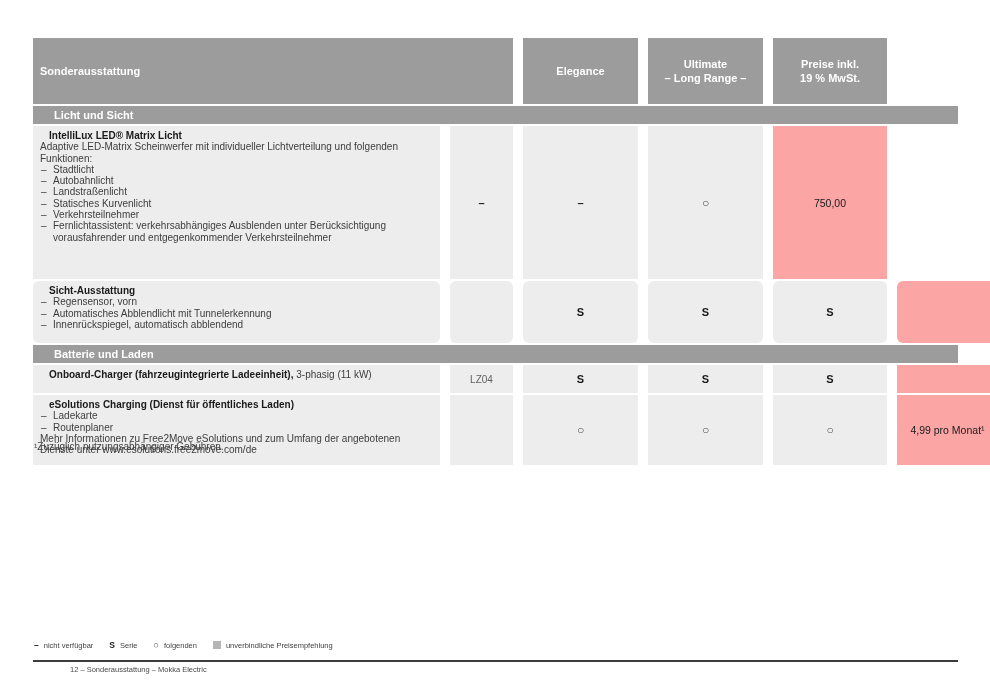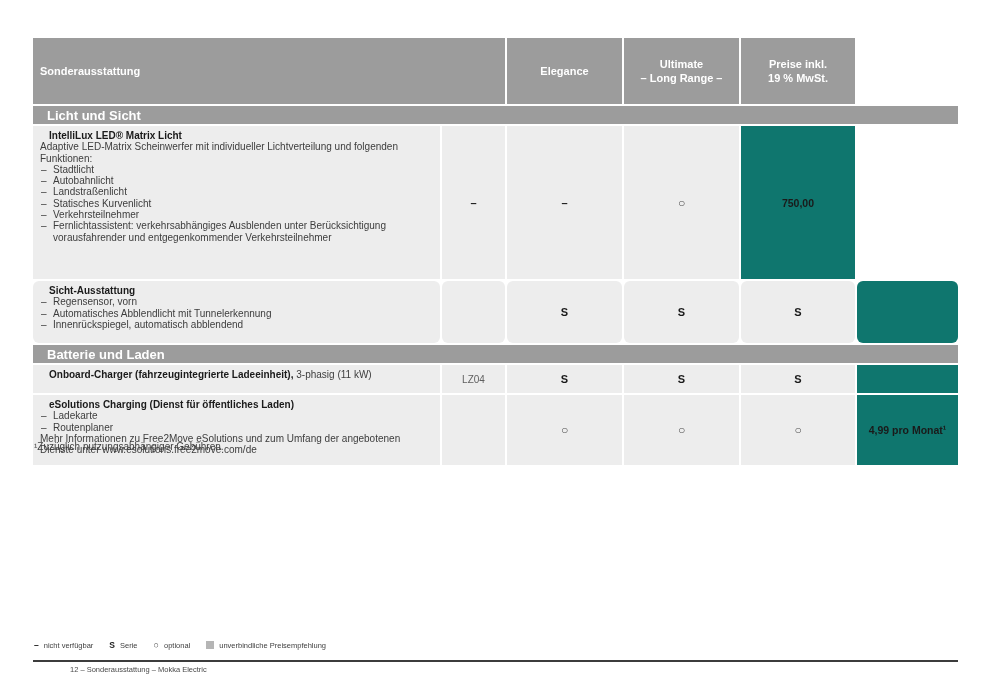--- a/index.html
+++ b/index.html
@@ -1,36 +1,36 @@
 <!DOCTYPE html>
 <html><head>
 <meta charset="utf-8">
 <style>
   html,body{margin:0;padding:0;background:#fff;}
   .page{
     position:relative;width:990px;height:700px;background:#ffffff;overflow:hidden;
     font-family:"Liberation Sans","DejaVu Sans",sans-serif;color:#3d3d3d;
   }
   .tbl{position:absolute;left:33px;top:38px;width:925px;}
-  .band{display:grid;grid-template-columns:407px 63px 115px 115px 114px 101px;gap:2px;margin-bottom:2px;}
+  .band{display:grid;grid-template-columns:407px 63px 115px 115px 114px 101px;gap:10px;margin-bottom:2px;}
   .hdr-cell{background:#9c9c9c;color:#fff;font-weight:bold;font-size:11px;line-height:14px;}
   .hdr-label{grid-column:1/3;display:flex;align-items:center;padding-left:7px;height:66px;}
   .hdr-col{display:flex;flex-direction:column;align-items:center;justify-content:center;text-align:center;height:66px;}
-  .secbar{background:#9c9c9c;color:#fff;font-weight:bold;font-size:13px;height:18px;
-    display:flex;align-items:center;padding-left:14px;margin-bottom:2px;}
+  .secbar{background:#9c9c9c;color:#fff;font-weight:bold;font-size:11px;height:18px;
+    display:flex;align-items:center;padding-left:21px;margin-bottom:2px;}
   .cell{background:#ededed;}
   .label-cell{padding:4px 28px 4px 7px;font-size:10px;line-height:11.3px;color:#3d3d3d;}
   .b{font-weight:bold;color:#1a1a1a;margin-left:9px;}
   .li{position:relative;padding-left:13px;}
   .li::before{content:"–";position:absolute;left:1px;top:0;color:#3d3d3d;}
   .code-cell{display:flex;align-items:center;justify-content:center;font-size:10px;color:#5f5f5f;}
   .val{display:flex;align-items:center;justify-content:center;font-weight:bold;font-size:11px;color:#1a1a1a;}
   .val.circ{font-weight:normal;font-size:12px;color:#4d4d4d;}
-  .price{background:#0f766e;display:flex;align-items:center;justify-content:center;
-    font-weight:bold;font-size:10.5px;color:#1a1a1a;text-align:center;}
+  .price{background:#fca5a5;display:flex;align-items:center;justify-content:center;
+    font-weight:normal;font-size:10.5px;color:#1a1a1a;text-align:center;}
   .r1>div{min-height:145px;}
   .r2>div{min-height:54px;border-radius:6px;}
   .r3>div{min-height:20px;}
   .r4>div{min-height:62px;}
   .footnote{position:absolute;left:34px;top:441px;font-size:10px;color:#3f3f3f;text-align:right;}
   .legend{position:absolute;left:34px;top:640px;display:flex;align-items:center;gap:16px;
     font-size:7.5px;color:#3f3f3f;}
   .legend-item{display:flex;align-items:center;gap:5px;}
   .lsym{font-weight:bold;font-size:8.5px;color:#222;}
   .lsym.circ{font-weight:normal;font-size:9px;color:#4d4d4d;}
@@ -128,21 +128,21 @@
     <div class="legend-item">
       <span class="lsym">–</span>
       <span>nicht verfügbar</span>
     </div>
     <div class="legend-item">
       <span class="lsym">S</span>
       <span>Serie</span>
     </div>
     <div class="legend-item">
       <span class="lsym circ">○</span>
-      <span>optional</span>
+      <span>folgenden</span>
     </div>
     <div class="legend-item">
       <span class="lsq"></span>
       <span>unverbindliche Preisempfehlung</span>
     </div>
   </div>
 
   <div class="footer-rule"></div>
   <div class="footer-text">12 – Sonderausstattung – Mokka Electric</div>
 

